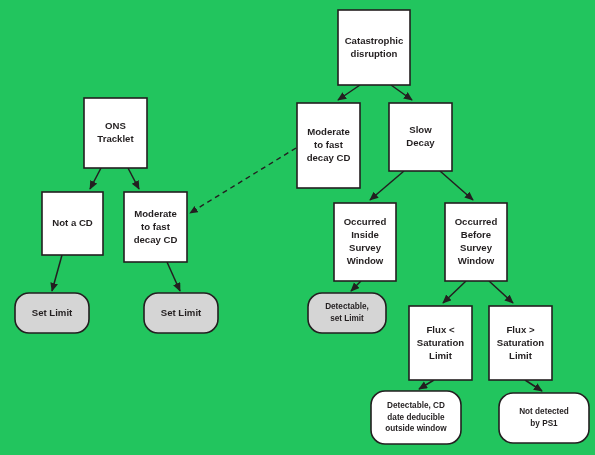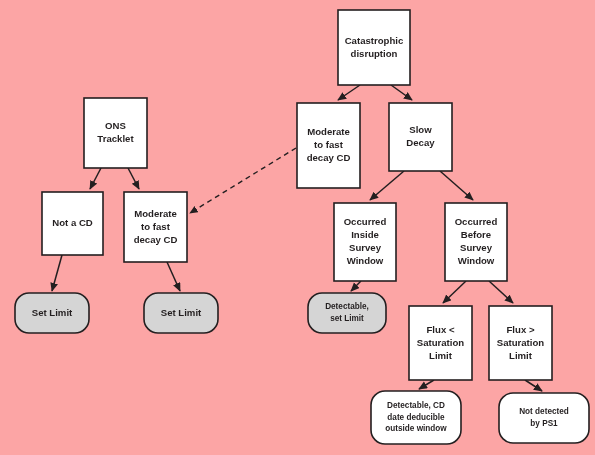--- a/index.html
+++ b/index.html
@@ -7,21 +7,21 @@
     padding: 0;
     background: #ffffff;
   }
   body {
     font-family: "Liberation Sans", sans-serif;
   }
   #diagram-root {
     position: relative;
     width: 595px;
     height: 455px;
-    background: #fca5a5;
+    background: #22c55e;
     overflow: hidden;
   }
   svg.flow {
     display: block;
     width: 595px;
     height: 455px;
   }
   .node-rect {
     fill: #ffffff;
     stroke: #231f20;

